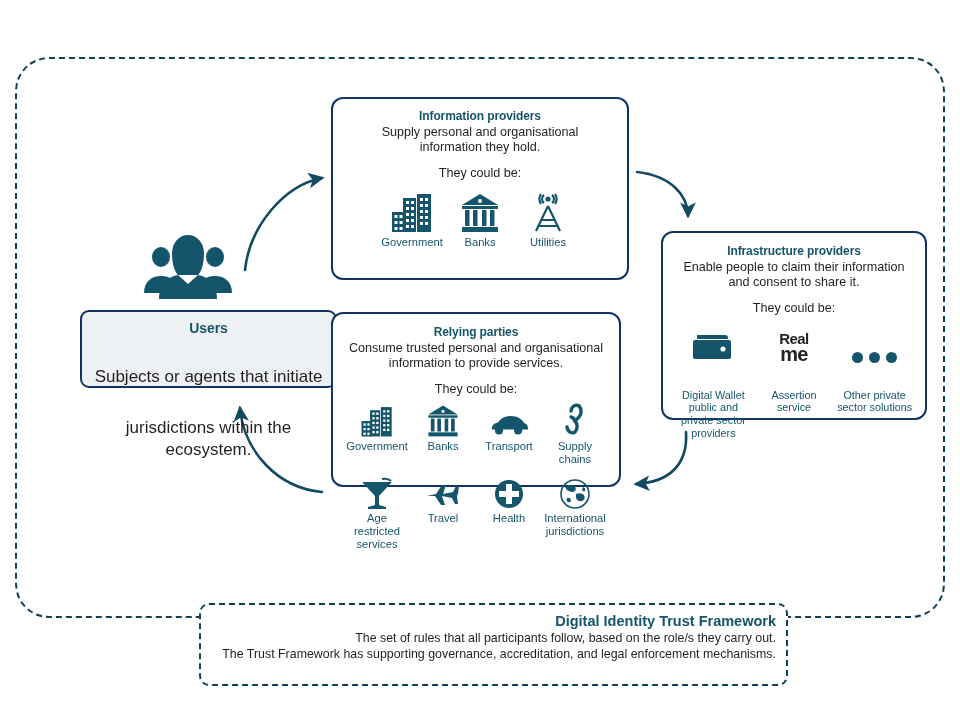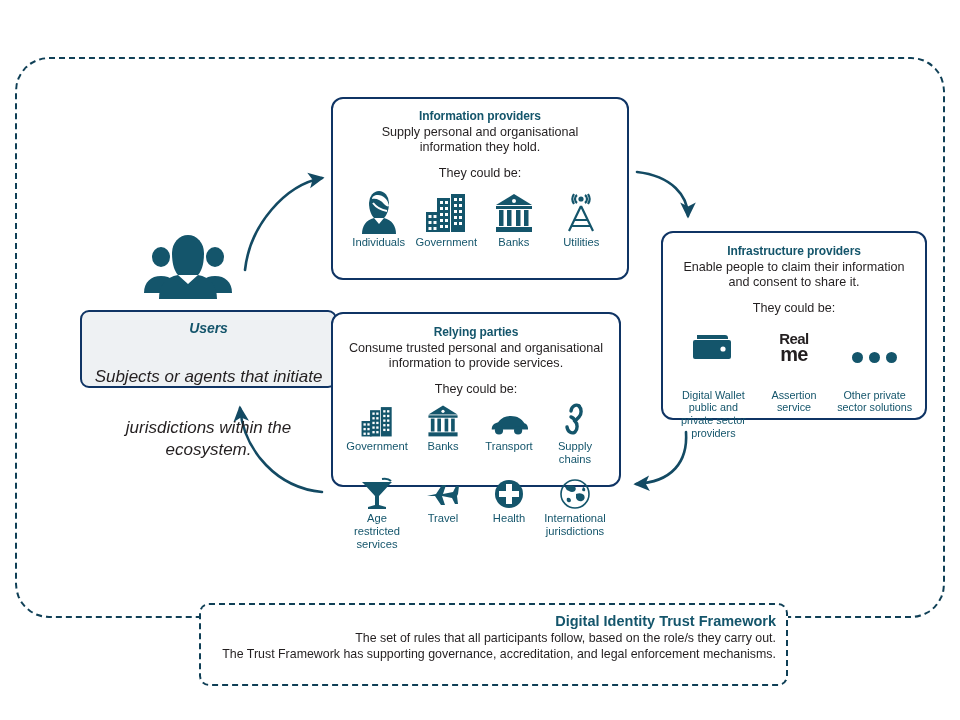--- a/index.html
+++ b/index.html
@@ -30,21 +30,20 @@
   #info-providers{left:331px;top:97px;width:298px;height:183px;padding:10px 12px 0 12px;}
   
   #relying-parties{left:331px;top:312px;width:290px;height:175px;padding:11px 10px 0 10px;}
   
   #infra-providers{left:661px;top:231px;width:266px;height:189px;padding:11px 10px 0 10px;}
   
   #users-box{
     left:80px;top:310px;width:257px;height:78px;
     background:#eef1f3;border-radius:9px;border:2.5px solid #0f3464;
     padding:8px 6px 0 6px;
-    font-style:italic;
   }
   #users-box .title{font-size:14px;margin-bottom:1px;}
   #users-box .desc{font-size:17px;line-height:1.25;margin-top:30px;}
   
   #trust-framework{
     position:absolute;left:199px;top:603px;width:589px;height:83px;
     box-sizing:border-box;
     border:2.5px dashed #0f3f56;border-radius:10px;background:#ffffff;
     text-align:right;padding:8px 10px 0 10px;
   }
@@ -130,33 +129,20 @@
     <div class="desc">jurisdictions within the ecosystem.</div>
   </div>
 
   <div class="box" id="info-providers">
     <div class="title">Information providers</div>
     <div class="desc">Supply personal and organisational</div>
     <div class="desc">information they hold.</div>
     <div class="couldbe">They could be:</div>
 
     <div class="icon-row" id="info-icons">
-      <div class="icon-cell">
-        <div class="glyph">
-          <svg width="38" height="44" viewBox="0 0 38 44">
-              <g fill="#14556b">
-            <path d="M9,13 a10,12 0 1,1 20,0 c0,8 -3,13 -5,15 l-10,0 c-2,-2 -5,-7 -5,-15 Z"></path>
-            <path d="M12,9 c4,-1 9,1 12,5 c2,2 4,3 5,2 c-1,-7 -6,-11 -11,-11 c-4,0 -6,2 -6,4 Z" fill="#ffffff"></path>
-            <path d="M13,13 c3,4 8,7 14,8" stroke="#ffffff" stroke-width="2" fill="none"></path>
-            <path d="M14,28 l5,6 l5,-6 c8,2 12,8 12,16 l-34,0 c0,-8 4,-14 12,-16 Z"></path>
-          </g>
-            </svg>
-        </div>
-        <div class="lbl">Individuals</div>
-      </div>
       <div class="icon-cell">
         <div class="glyph">
           <svg width="44" height="44" viewBox="0 0 44 44">
               <g fill="#14556b">
             <rect x="2" y="22" width="13" height="20"></rect>
             <rect x="13" y="8" width="13" height="34"></rect>
             <rect x="27" y="4" width="14" height="38"></rect>
             <g fill="#ffffff">
               <rect x="4.5" y="25" width="3" height="3"></rect>
                   <rect x="9.5" y="25" width="3" height="3"></rect>

